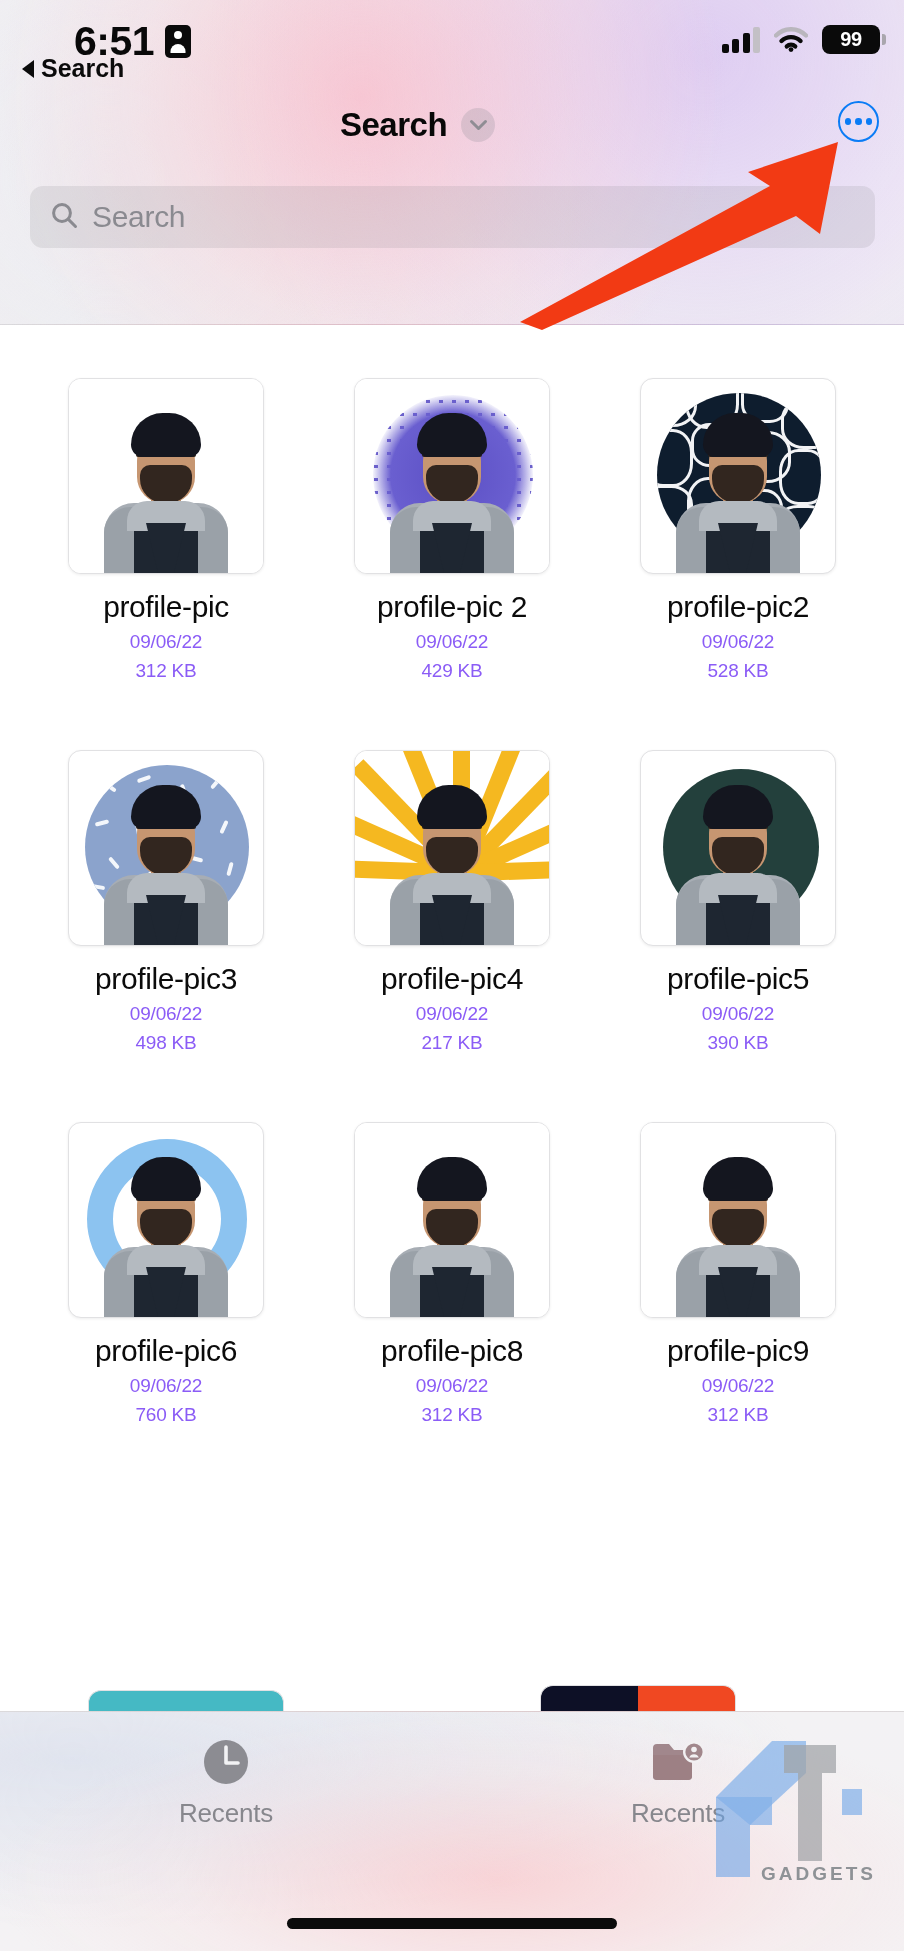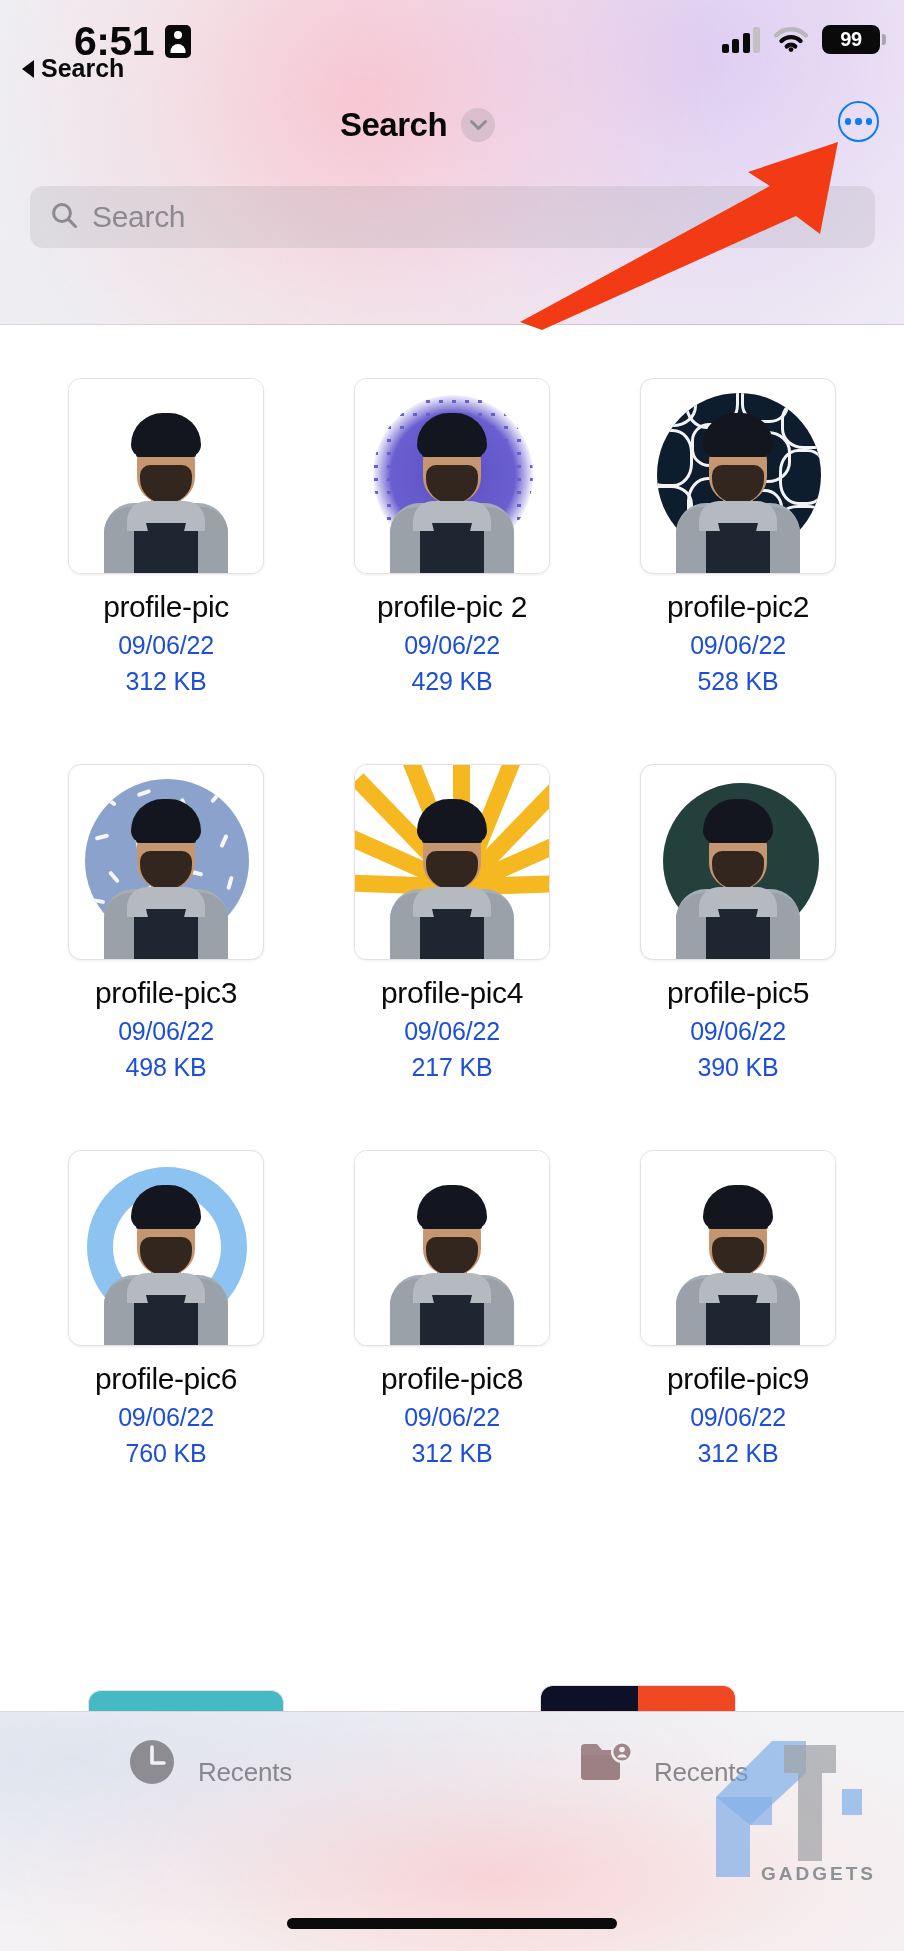--- a/index.html
+++ b/index.html
@@ -203,21 +203,21 @@
     width: 40px; height: 50px; background: #1e2631;
     clip-path: polygon(0 0, 100% 0, 70% 100%, 30% 100%);
     z-index: 3;
   }
 
   .file-name {
     margin-top: 16px; font-size: 30px; color: #0b0b0b; letter-spacing: -0.4px;
     text-align: center; white-space: nowrap;
   }
   .file-date, .file-size {
-    margin-top: 7px; font-size: 25px; color: #1d4ed8; letter-spacing: -0.2px; text-align: center;
+    margin-top: 7px; font-size: 19px; color: #8b5cf6; letter-spacing: -0.2px; text-align: center;
   }
 
   
   .bg-plain { background: #ffffff; }
   .bg-halftone {
     background: #ffffff;
     position: absolute; inset: 0;
   }
   .bg-halftone .circ {
     position: absolute; left: 18px; top: 16px; width: 160px; height: 160px;
@@ -269,21 +269,21 @@
     position: absolute; left: 0; bottom: 0; width: 904px; height: 240px;
     background:
       radial-gradient(ellipse at 55% 70%, rgba(255,176,180,0.45) 0%, rgba(255,205,205,0.16) 45%, rgba(255,255,255,0) 72%),
       radial-gradient(ellipse at 8% 20%, rgba(216,222,236,0.7) 0%, rgba(255,255,255,0) 62%),
       linear-gradient(to bottom, #f3f2f4 0%, #f4f2f4 100%);
     border-top: 1px solid rgba(0,0,0,0.10);
     display: flex; align-items: flex-start; justify-content: space-around;
     padding-top: 24px;
   }
   .tab-item {
-    display: flex; flex-direction: row; align-items: flex-end; gap: 20px;
+    display: flex; flex-direction: column; align-items: center; gap: 10px;
     cursor: pointer; width: 200px;
   }
   .tab-label { font-size: 26px; letter-spacing: -0.2px; }
   .tab-item.inactive .tab-label { color: #87878d; }
   .tab-item.active .tab-label { color: #0a7cf6; }
   .tab-icon { height: 52px; display: flex; align-items: center; justify-content: center; }
 
   #home-indicator {
     position: absolute; left: 50%; transform: translateX(-50%); bottom: 22px;
     width: 330px; height: 11px; border-radius: 7px; background: #0b0b0b;

